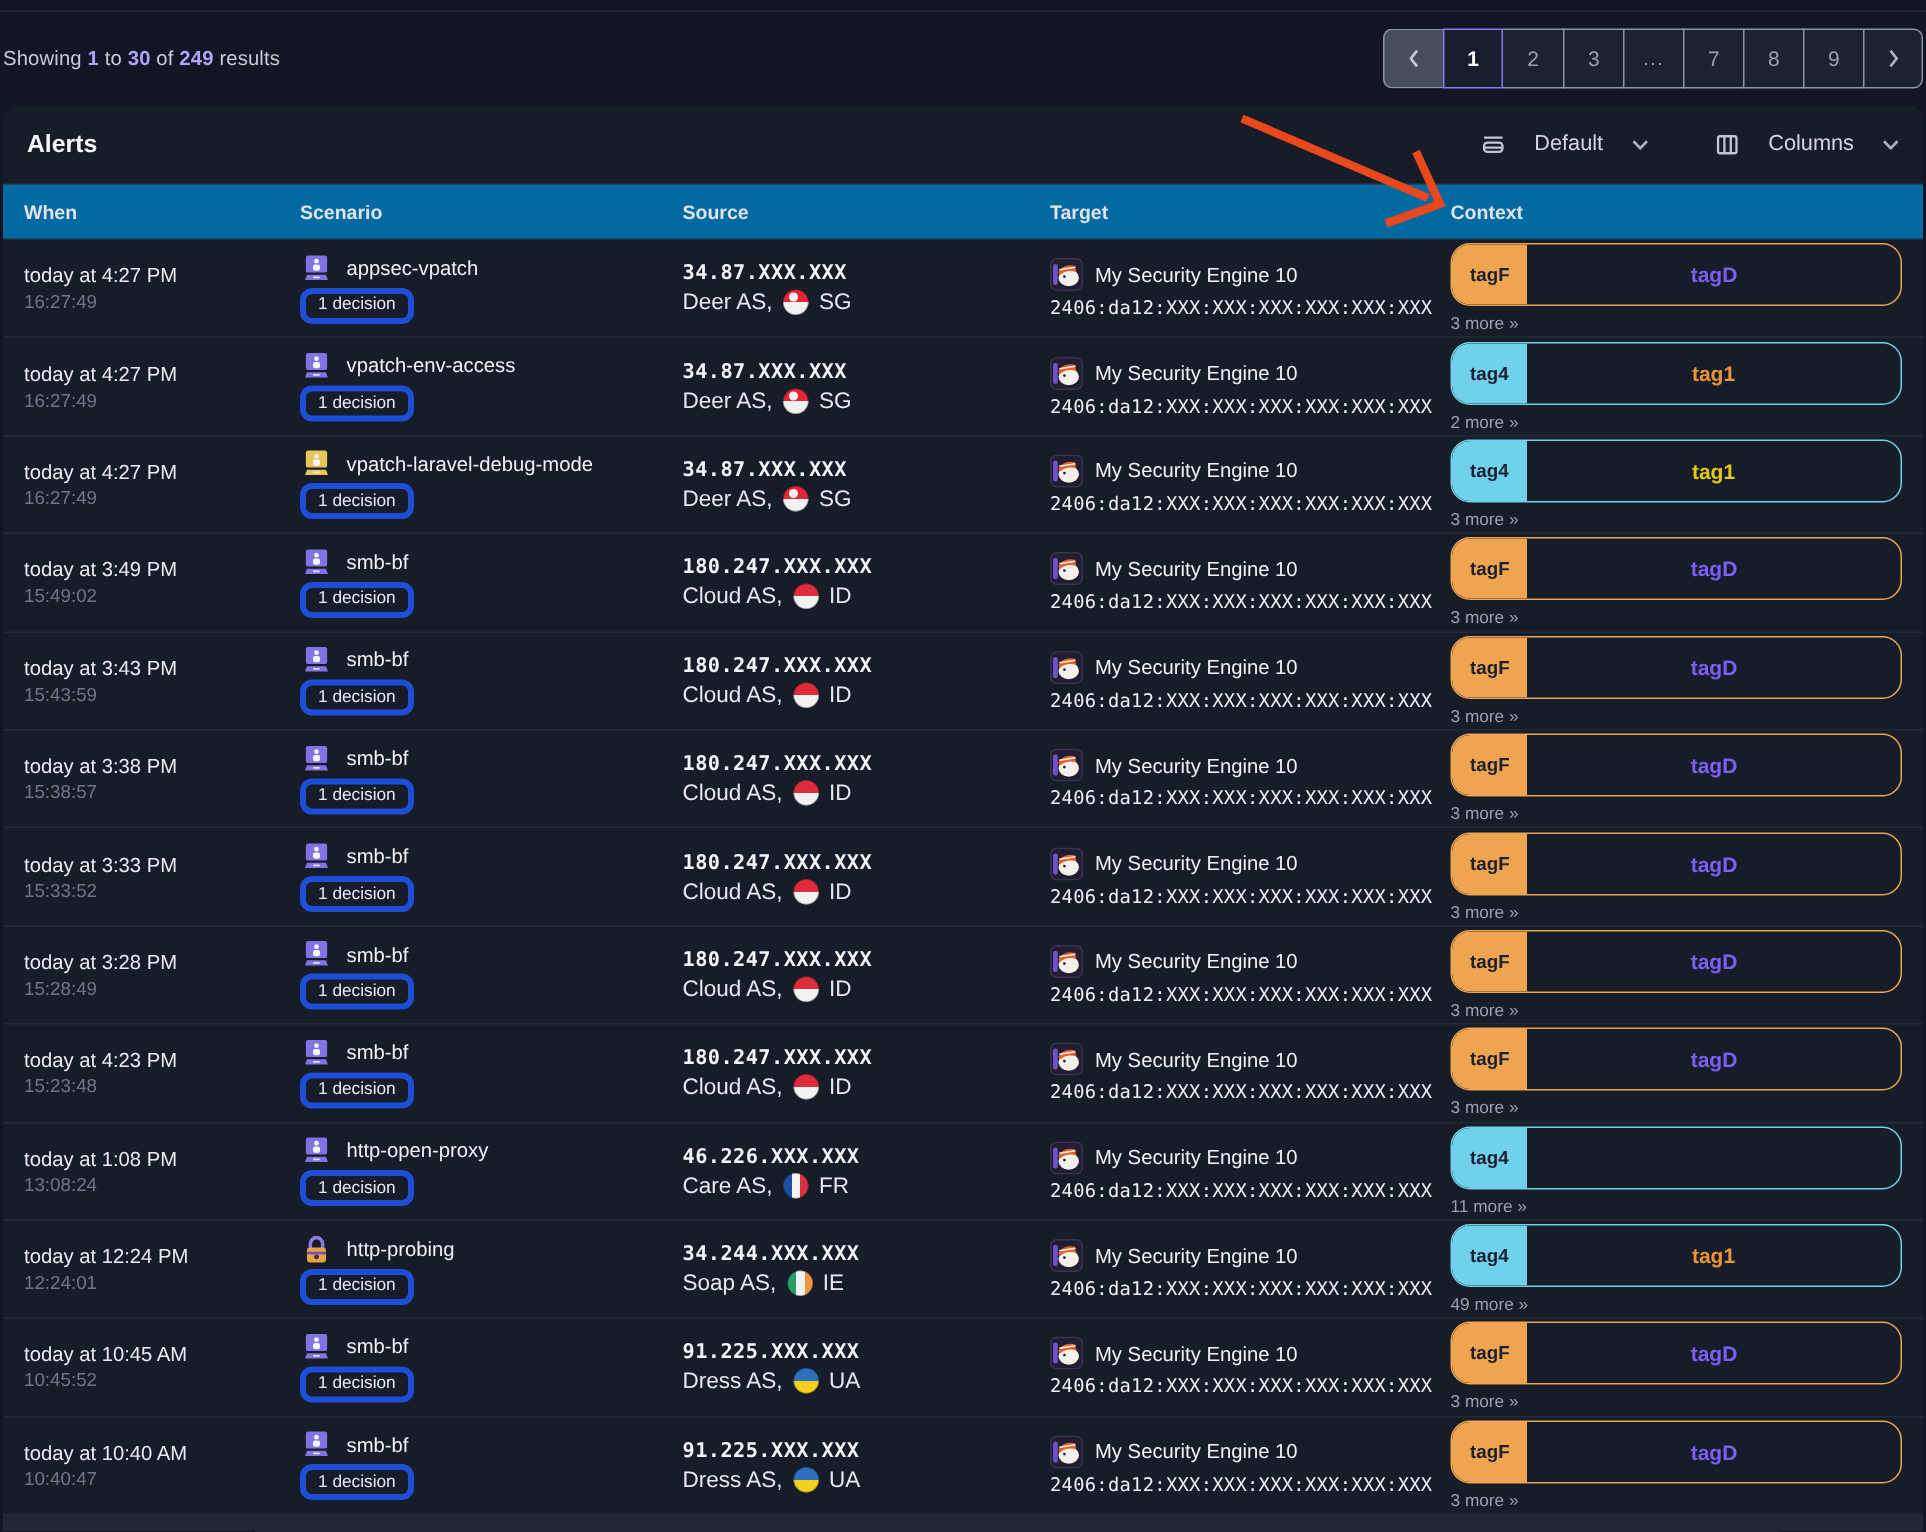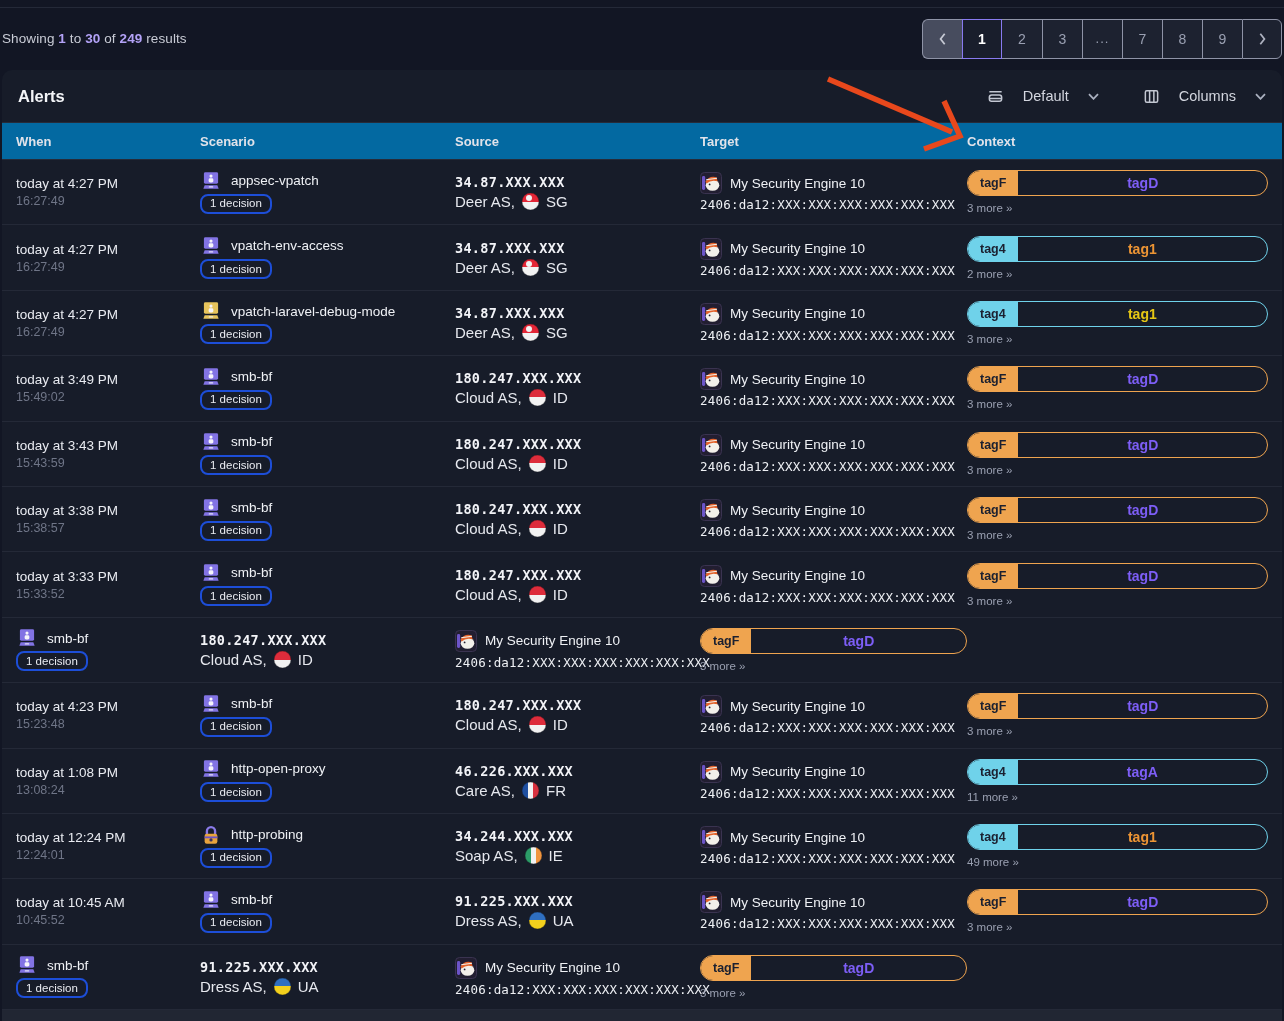--- a/index.html
+++ b/index.html
@@ -76,42 +76,42 @@
   .scen-line { display:flex; align-items:center; gap:9px; }
   .scenario-icon { width:22px; height:20px; flex:0 0 22px; position:relative; }
   .scenario-icon svg { display:none; width:22px; height:20px; }
   .scenario-icon[data-icon="laptop-purple"] { color:#8273e4; }
   .scenario-icon[data-icon="laptop-yellow"] { color:#e7c45c; }
   .scenario-icon[data-icon^="laptop"] svg.i-laptop { display:block; }
   .scenario-icon[data-icon="lock"] svg.i-lock { display:block; }
   .scenario-name { font-size:13.5px; color:#eff1f5; max-width:178px; line-height:1.3; }
   .decision-badge {
     display:inline-block; width:max-content;
-    border:2px solid #1d4ed8; border-radius:8px; padding:1.5px 8px 2.5px;
+    border:4px solid #1d4ed8; border-radius:8px; padding:1.5px 8px 2.5px;
     font-size:11.5px; color:#e9ebf1;
   }
 
   .src-ip { font-size:13.5px; font-weight:700; color:#f2f3f7; letter-spacing:.3px; }
   .src-line2 { display:flex; align-items:center; gap:7px; font-size:15px; color:#e6e8ee; }
   .flag { width:17px; height:17px; border-radius:50%; box-shadow:inset 0 0 0 .5px rgba(0,0,0,.35); position:relative; overflow:hidden; }
   .flag[data-flag="sg"] { background:linear-gradient(180deg,#e32636 50%,#f2f2f2 50%); }
   .flag[data-flag="sg"]::after { content:""; position:absolute; left:4px; top:2px; width:6px; height:6px; border-radius:50%; background:#f2f2f2; box-shadow:2px 0 0 0 #e32636; }
   .flag[data-flag="id"] { background:linear-gradient(180deg,#dd2c3b 50%,#f2f2f2 50%); }
   .flag[data-flag="fr"] { background:linear-gradient(90deg,#1f4fa0 33.4%,#f2f2f2 33.4% 66.7%,#d8313f 66.7%); }
   .flag[data-flag="ie"] { background:linear-gradient(90deg,#2c9c68 33.4%,#f2f2f2 33.4% 66.7%,#f0953f 66.7%); }
   .flag[data-flag="ua"] { background:linear-gradient(180deg,#2f6fc0 50%,#f3d01d 50%); }
 
   .tgt-line { display:flex; align-items:center; gap:8px; }
   .target-avatar { width:22px; height:22px; flex:0 0 22px; }
   .tgt-name { font-size:13.5px; color:#eff1f5; }
   .tgt-ip { font-size:12.5px; color:#eef0f4; letter-spacing:.2px; }
 
   .ctx-cell { padding-right:0; }
   .tag-pill {
-    display:flex; align-items:stretch; height:26px; width:100%;
+    display:flex; align-items:stretch; height:42px; width:100%;
     border:1px solid; border-radius:13px; overflow:hidden;
   }
   .tag-pill.pc-orange { border-color:#efa44f; }
   .tag-pill.pc-cyan   { border-color:#6fd2ea; }
   .tag-left {
     display:flex; align-items:center; padding:0 12px;
     font-size:12.5px; font-weight:700; color:#1b2030;
     border-radius:12px 0 0 12px;
   }
   .pc-orange .tag-left { background:#efa44f; }
@@ -562,20 +562,24 @@
       <div class="tag-pill pc-orange">
         <span class="tag-left">tagF</span>
         <span class="tag-right tc-purple">tagD</span>
       </div>
       <span class="more-link">3 more »</span>
     </div>
   </div>
 
   <div class="trow">
     <div class="cell">
+      <div class="when-main">today at 3:28 PM</div>
+      <div class="when-sub">15:28:49</div>
+    </div>
+    <div class="cell">
       <div class="scen-line">
         <span class="scenario-icon" data-icon="laptop-purple">
           <svg class="i-laptop" viewBox="0 0 24 22">
             <rect x="4.2" y="1.5" width="15.6" height="12.5" rx="1.6" fill="currentColor"></rect>
             <circle cx="12" cy="5.6" r="1.7" fill="#f5f4fa"></circle>
             <rect x="9.4" y="8" width="5.2" height="4.6" rx="1.6" fill="#f5f4fa"></rect>
             <path d="M3.6 19.5 L20.4 19.5 L19 15.6 L5 15.6 Z" fill="currentColor"></path>
             <rect x="9.5" y="16.8" width="5" height="1.4" rx=".7" fill="#f5f4fa" opacity=".85"></rect>
           </svg>
 
@@ -706,21 +710,20 @@
           <path d="M6.2 7.8 L17 6.2" stroke="#f3f0ea" stroke-width="1.1"></path>
           <circle cx="9.6" cy="12.4" r="0.9" fill="#221e31"></circle>
         </svg>
         <span class="tgt-name">My Security Engine 10</span>
       </div>
       <div class="tgt-ip mono">2406:da12:XXX:XXX:XXX:XXX:XXX:XXX</div>
     </div>
     <div class="cell ctx-cell">
       <div class="tag-pill pc-cyan">
         <span class="tag-left">tag4</span>
-        <span class="tag-right tc-purple">tagA</span>
       </div>
       <span class="more-link">11 more »</span>
     </div>
   </div>
 
   <div class="trow">
     <div class="cell">
       <div class="when-main">today at 12:24 PM</div>
       <div class="when-sub">12:24:01</div>
     </div>
@@ -817,20 +820,24 @@
       <div class="tag-pill pc-orange">
         <span class="tag-left">tagF</span>
         <span class="tag-right tc-purple">tagD</span>
       </div>
       <span class="more-link">3 more »</span>
     </div>
   </div>
 
   <div class="trow">
     <div class="cell">
+      <div class="when-main">today at 10:40 AM</div>
+      <div class="when-sub">10:40:47</div>
+    </div>
+    <div class="cell">
       <div class="scen-line">
         <span class="scenario-icon" data-icon="laptop-purple">
           <svg class="i-laptop" viewBox="0 0 24 22">
             <rect x="4.2" y="1.5" width="15.6" height="12.5" rx="1.6" fill="currentColor"></rect>
             <circle cx="12" cy="5.6" r="1.7" fill="#f5f4fa"></circle>
             <rect x="9.4" y="8" width="5.2" height="4.6" rx="1.6" fill="#f5f4fa"></rect>
             <path d="M3.6 19.5 L20.4 19.5 L19 15.6 L5 15.6 Z" fill="currentColor"></path>
             <rect x="9.5" y="16.8" width="5" height="1.4" rx=".7" fill="#f5f4fa" opacity=".85"></rect>
           </svg>
 

